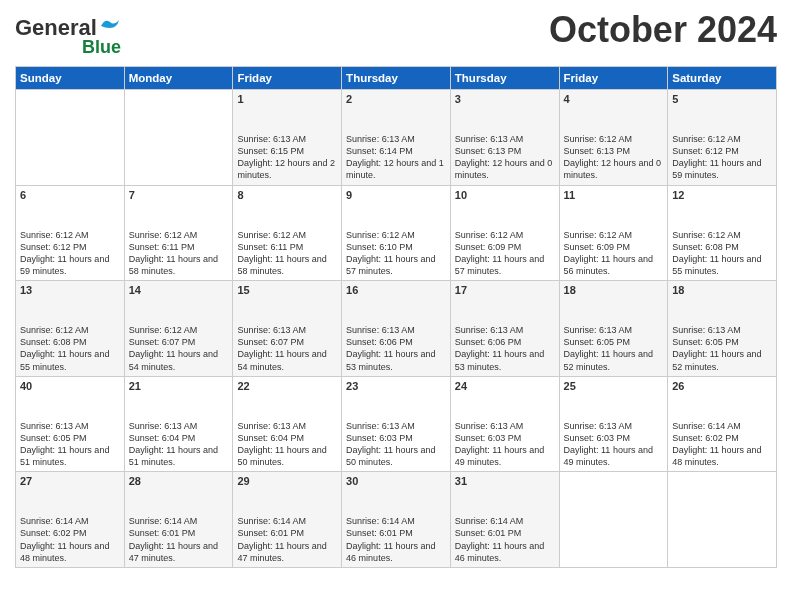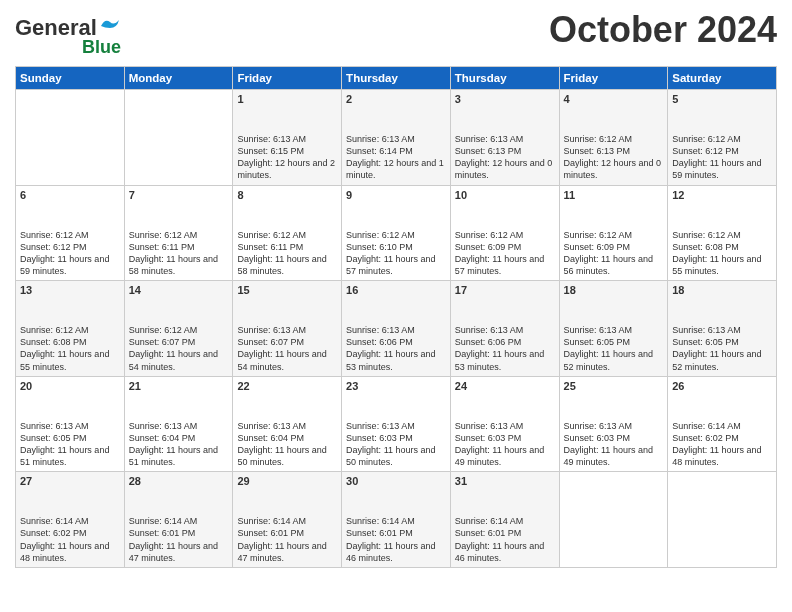--- a/index.html
+++ b/index.html
@@ -196,21 +196,21 @@
             <span class="day-num">18</span>
             <div class="cell-content">Sunrise: 6:13 AM<br>Sunset: 6:05 PM<br>Daylight: 11 hours and 52 minutes.</div>
           </td>
           <td>
             <span class="day-num">18</span>
             <div class="cell-content">Sunrise: 6:13 AM<br>Sunset: 6:05 PM<br>Daylight: 11 hours and 52 minutes.</div>
           </td>
         </tr>
         <tr>
           <td>
-            <span class="day-num">20</span>
+            <span class="day-num">40</span>
             <div class="cell-content">Sunrise: 6:13 AM<br>Sunset: 6:05 PM<br>Daylight: 11 hours and 51 minutes.</div>
           </td>
           <td>
             <span class="day-num">21</span>
             <div class="cell-content">Sunrise: 6:13 AM<br>Sunset: 6:04 PM<br>Daylight: 11 hours and 51 minutes.</div>
           </td>
           <td>
             <span class="day-num">22</span>
             <div class="cell-content">Sunrise: 6:13 AM<br>Sunset: 6:04 PM<br>Daylight: 11 hours and 50 minutes.</div>
           </td>

